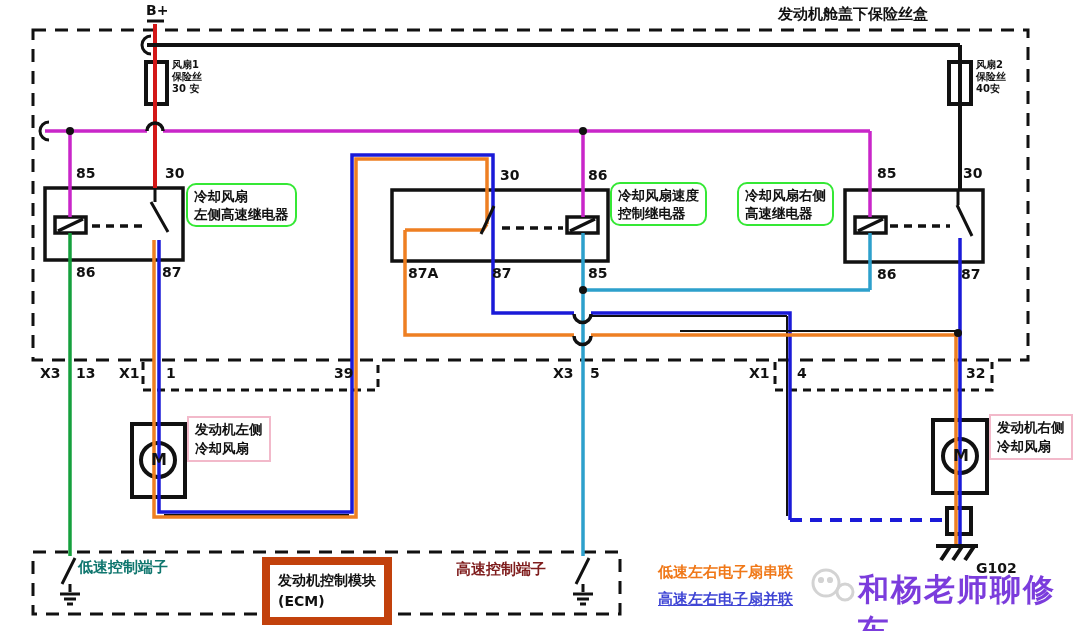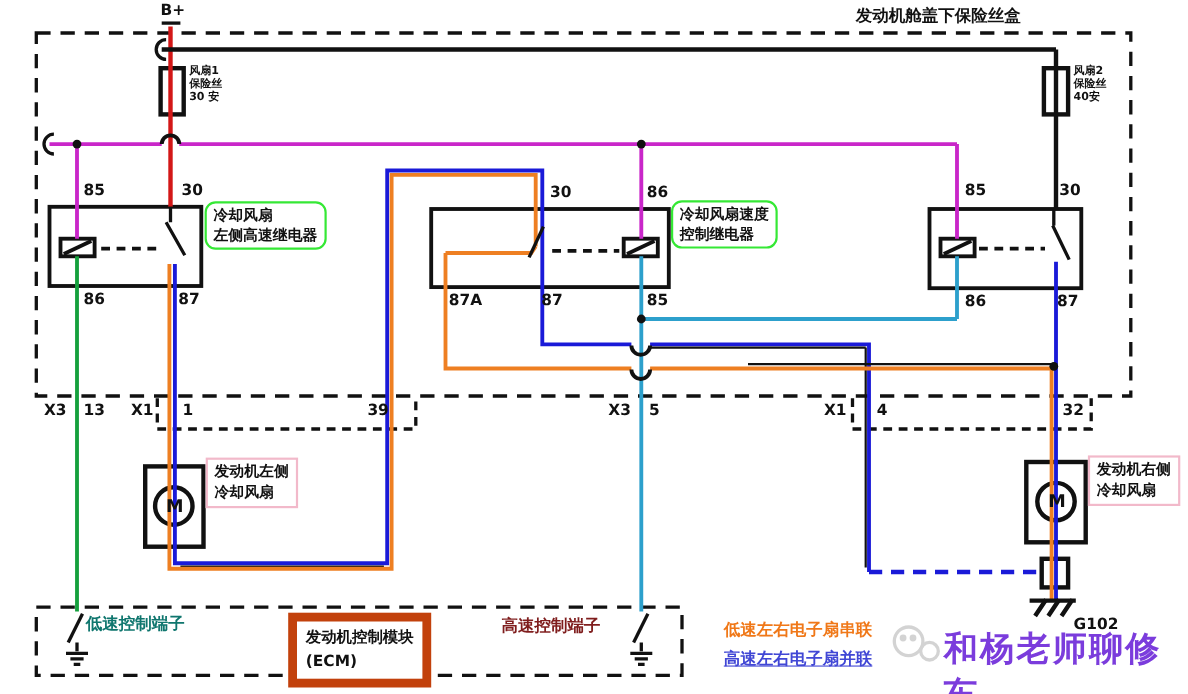--- a/index.html
+++ b/index.html
@@ -165,20 +165,24 @@
   <div class="lbl s14" style="left:877px;top:266px;">86</div>
   <div class="lbl s14" style="left:961px;top:266px;">87</div>
 
   <div class="namebox" style="left:186px;top:183px;">
     <div>冷却风扇</div>
     <div>左侧高速继电器</div>
   </div>
   <div class="namebox" style="left:610px;top:182px;">
     <div>冷却风扇速度</div>
     <div>控制继电器</div>
+  </div>
+  <div class="namebox" style="left:737px;top:182px;">
+    <div>冷却风扇右侧</div>
+    <div>高速继电器</div>
   </div>
 
   <div class="lbl s14" style="left:40px;top:365px;">X3</div>
   <div class="lbl s14" style="left:76px;top:365px;">13</div>
   <div class="lbl s14" style="left:119px;top:365px;">X1</div>
   <div class="lbl s14" style="left:166px;top:365px;">1</div>
   <div class="lbl s14" style="left:334px;top:365px;">39</div>
   <div class="lbl s14" style="left:553px;top:365px;">X3</div>
   <div class="lbl s14" style="left:590px;top:365px;">5</div>
   <div class="lbl s14" style="left:749px;top:365px;">X1</div>

